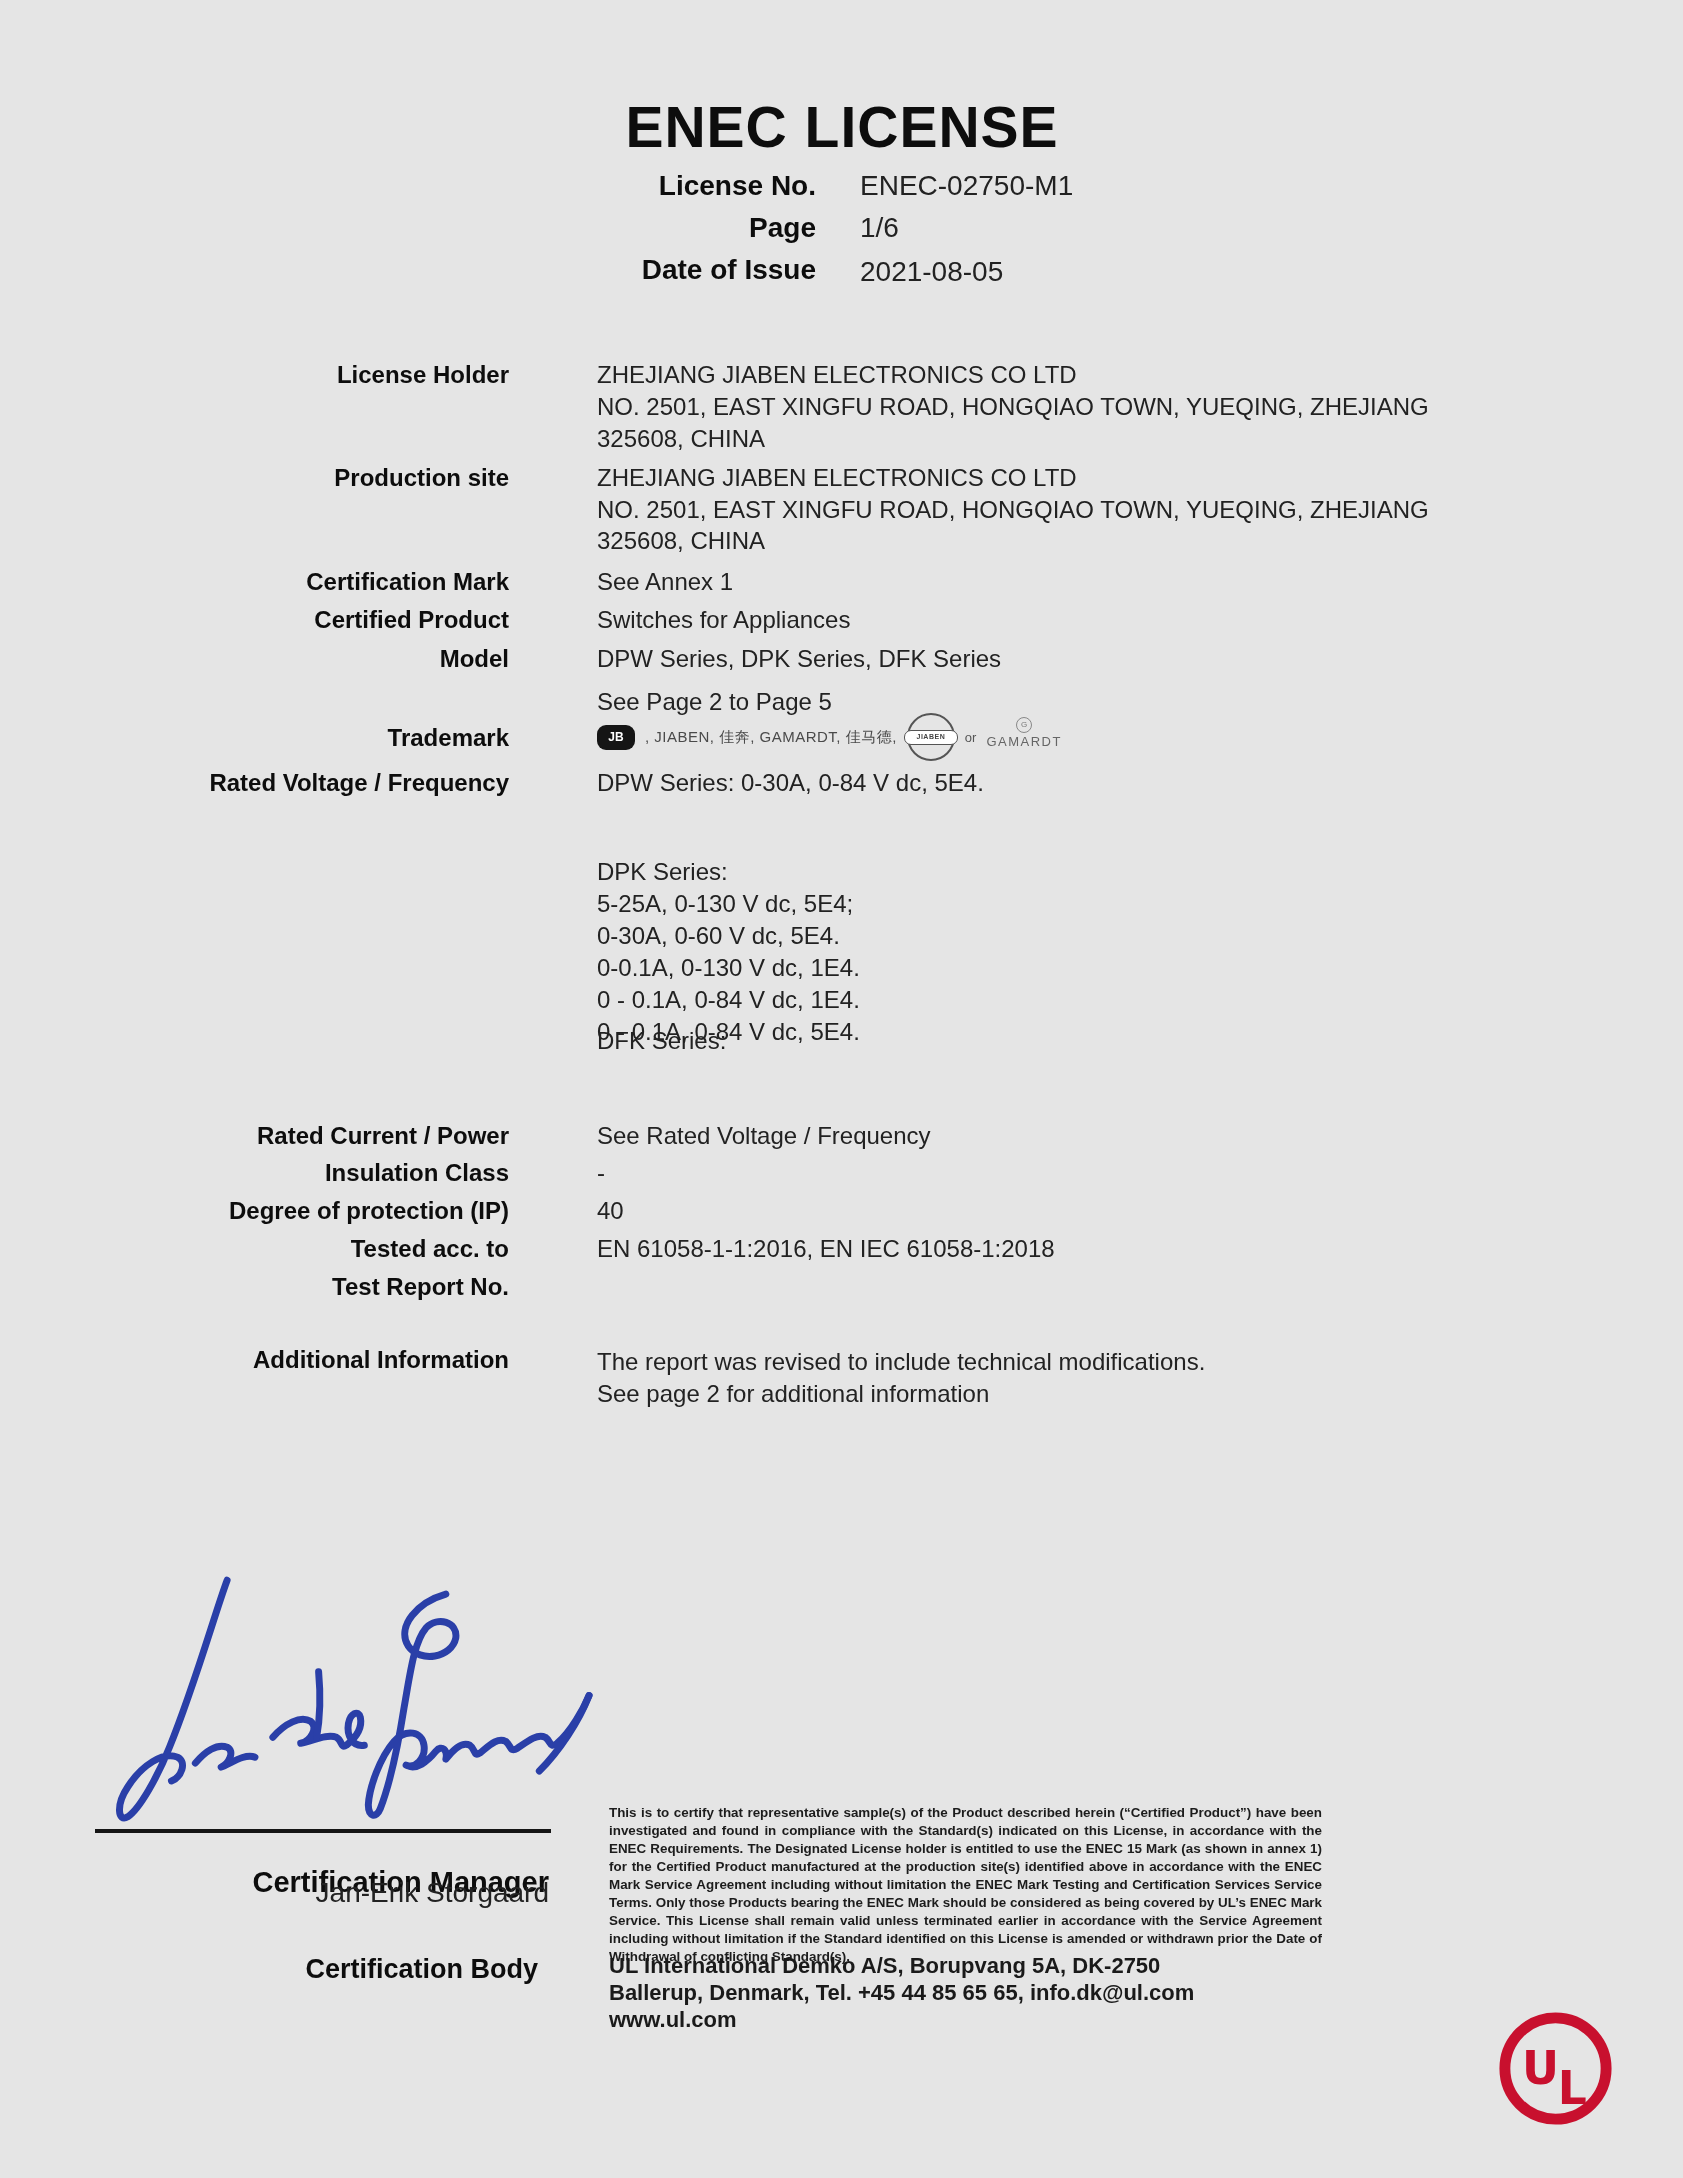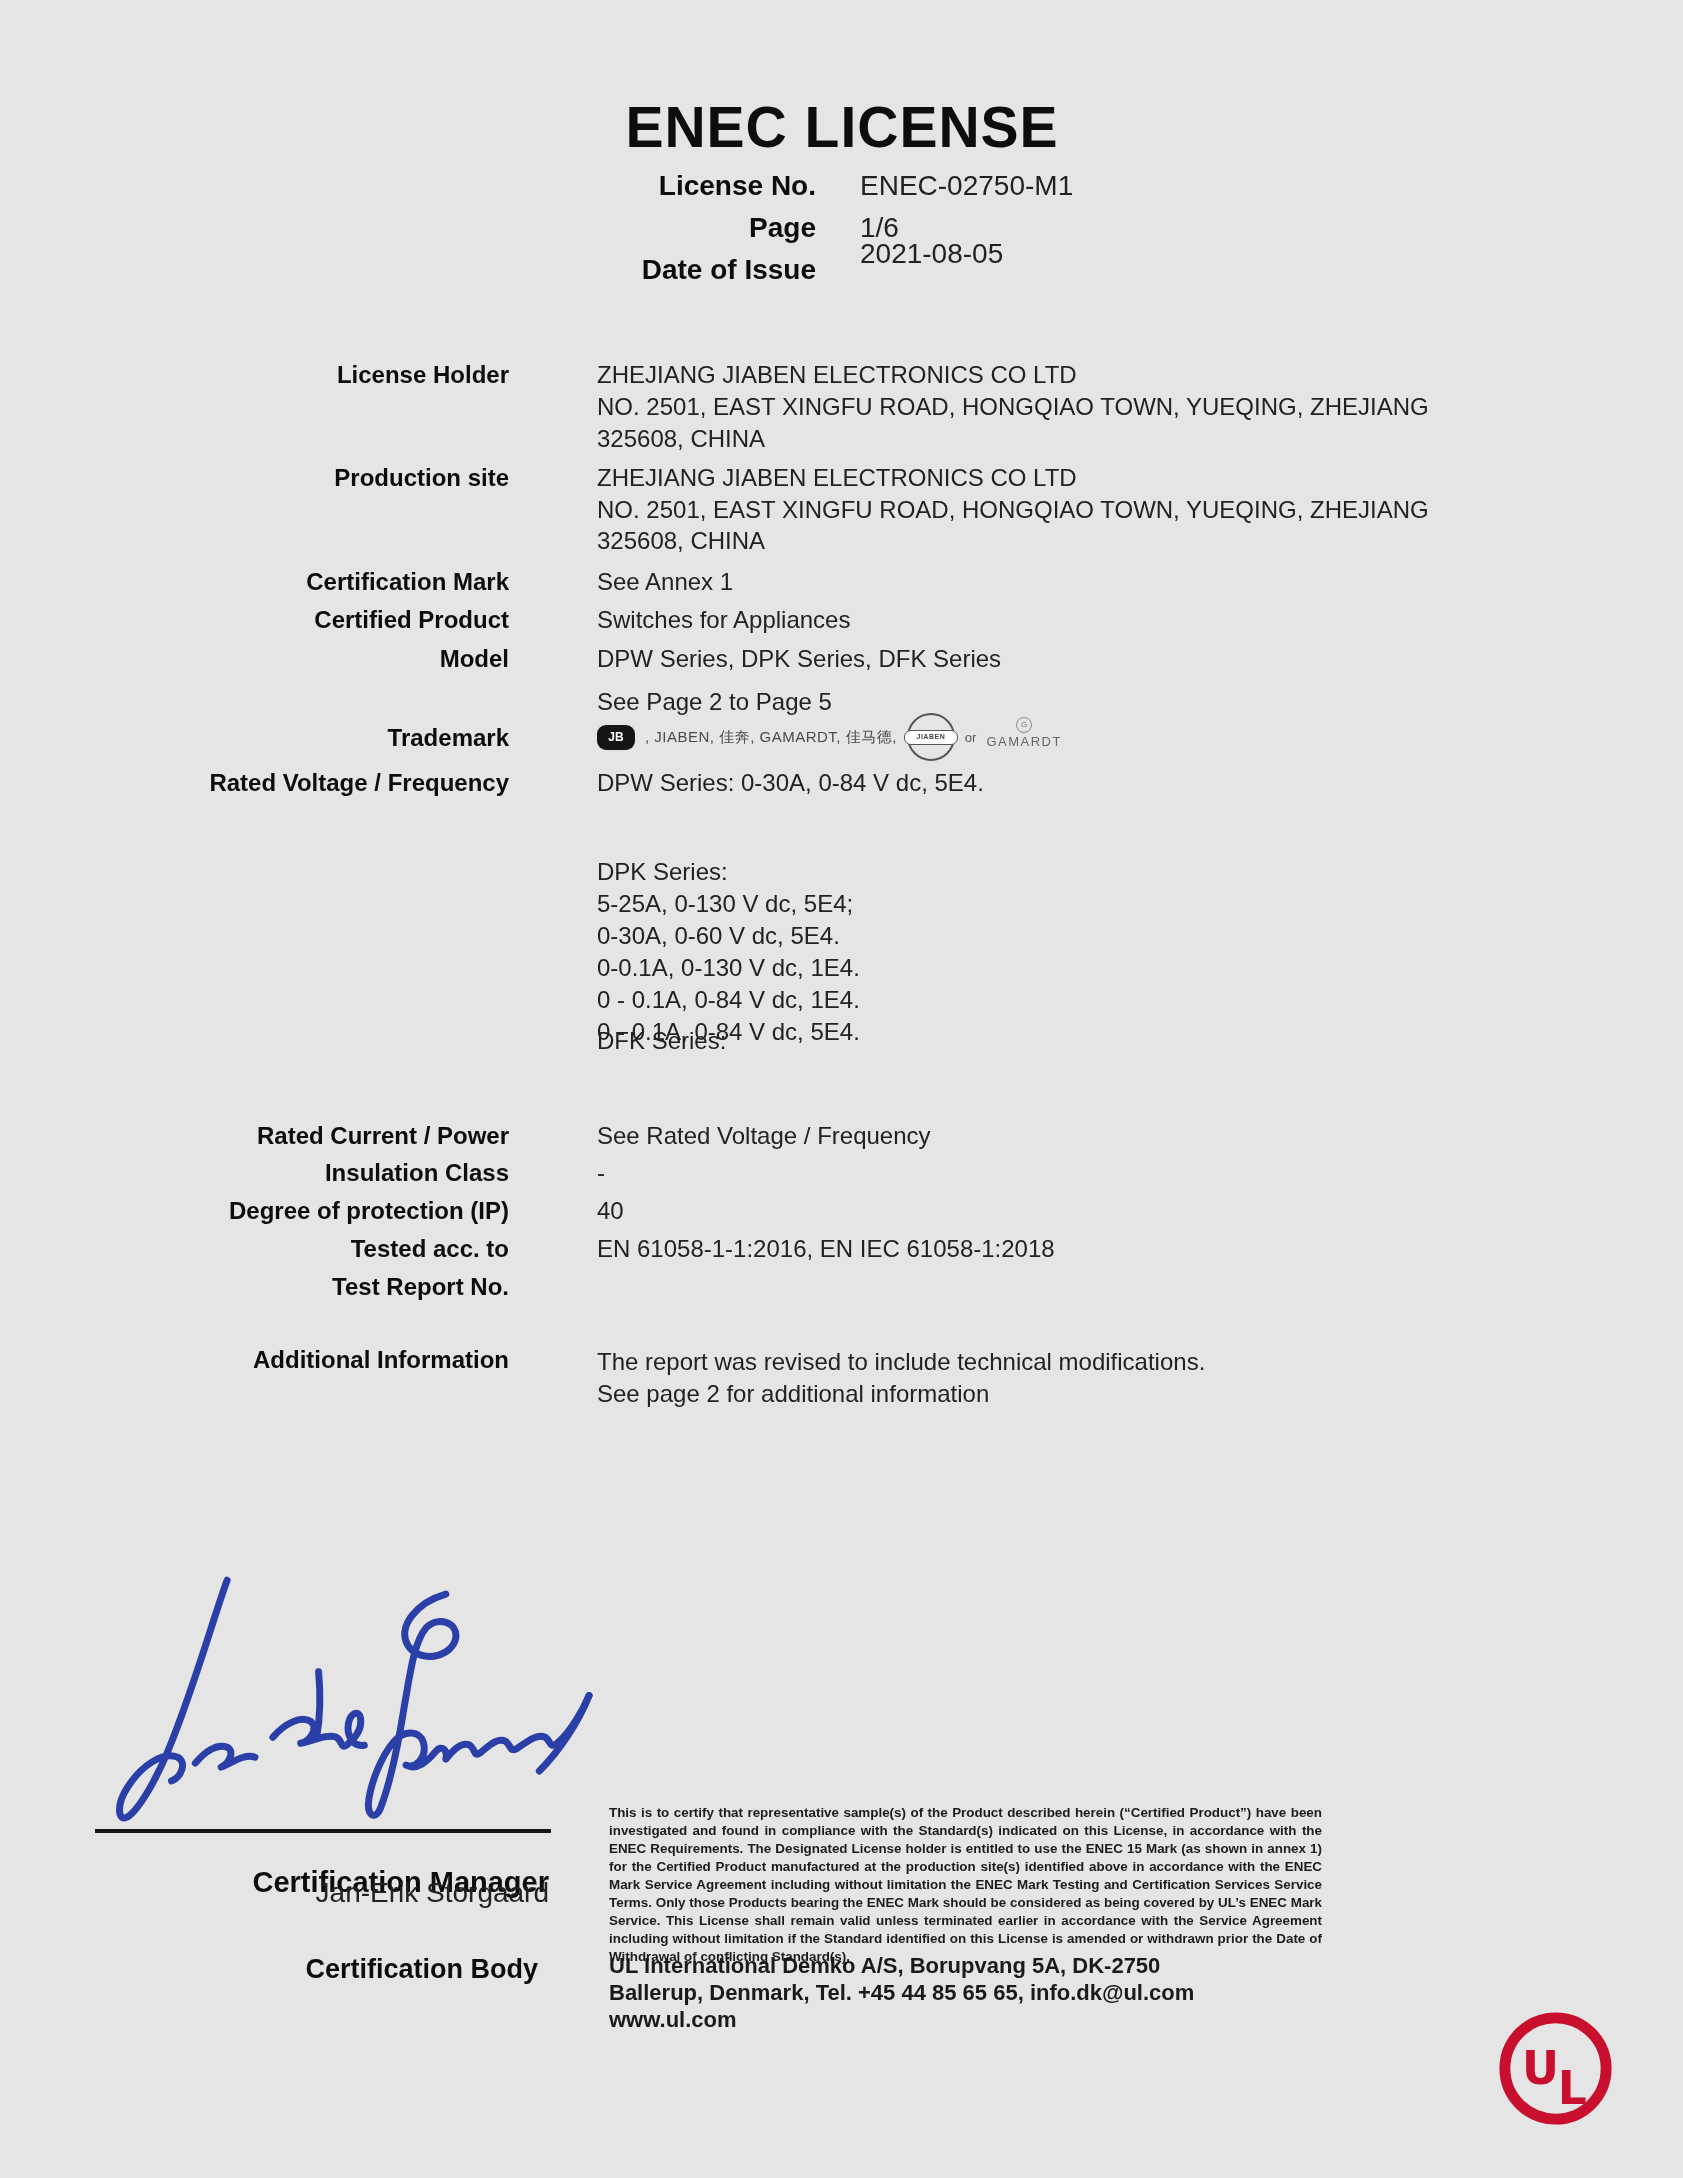--- a/index.html
+++ b/index.html
@@ -47,21 +47,21 @@
 
   <div class="abs title">ENEC LICENSE</div>
 
   <div class="abs hlabel" style="top:170px;">License No.</div>
   <div class="abs hvalue" style="top:170px;">ENEC-02750-M1</div>
 
   <div class="abs hlabel" style="top:212px;">Page</div>
   <div class="abs hvalue" style="top:212px;">1/6</div>
 
   <div class="abs hlabel" style="top:254px;">Date of Issue</div>
-  <div class="abs hvalue" style="top:238px;">2021-08-05</div>
+  <div class="abs hvalue" style="top:256px;">2021-08-05</div>
 
   <div class="abs rlabel" style="top:361px;">License Holder</div>
   <div class="abs rvalue" style="top:361px;">ZHEJIANG JIABEN ELECTRONICS CO LTD</div>
   <div class="abs rvalue" style="top:393px;">NO. 2501, EAST XINGFU ROAD, HONGQIAO TOWN, YUEQING, ZHEJIANG</div>
   <div class="abs rvalue" style="top:425px;">325608, CHINA</div>
 
   <div class="abs rlabel" style="top:464px;">Production site</div>
   <div class="abs rvalue" style="top:464px;">ZHEJIANG JIABEN ELECTRONICS CO LTD</div>
   <div class="abs rvalue" style="top:496px;">NO. 2501, EAST XINGFU ROAD, HONGQIAO TOWN, YUEQING, ZHEJIANG</div>
   <div class="abs rvalue" style="top:527px;">325608, CHINA</div>

